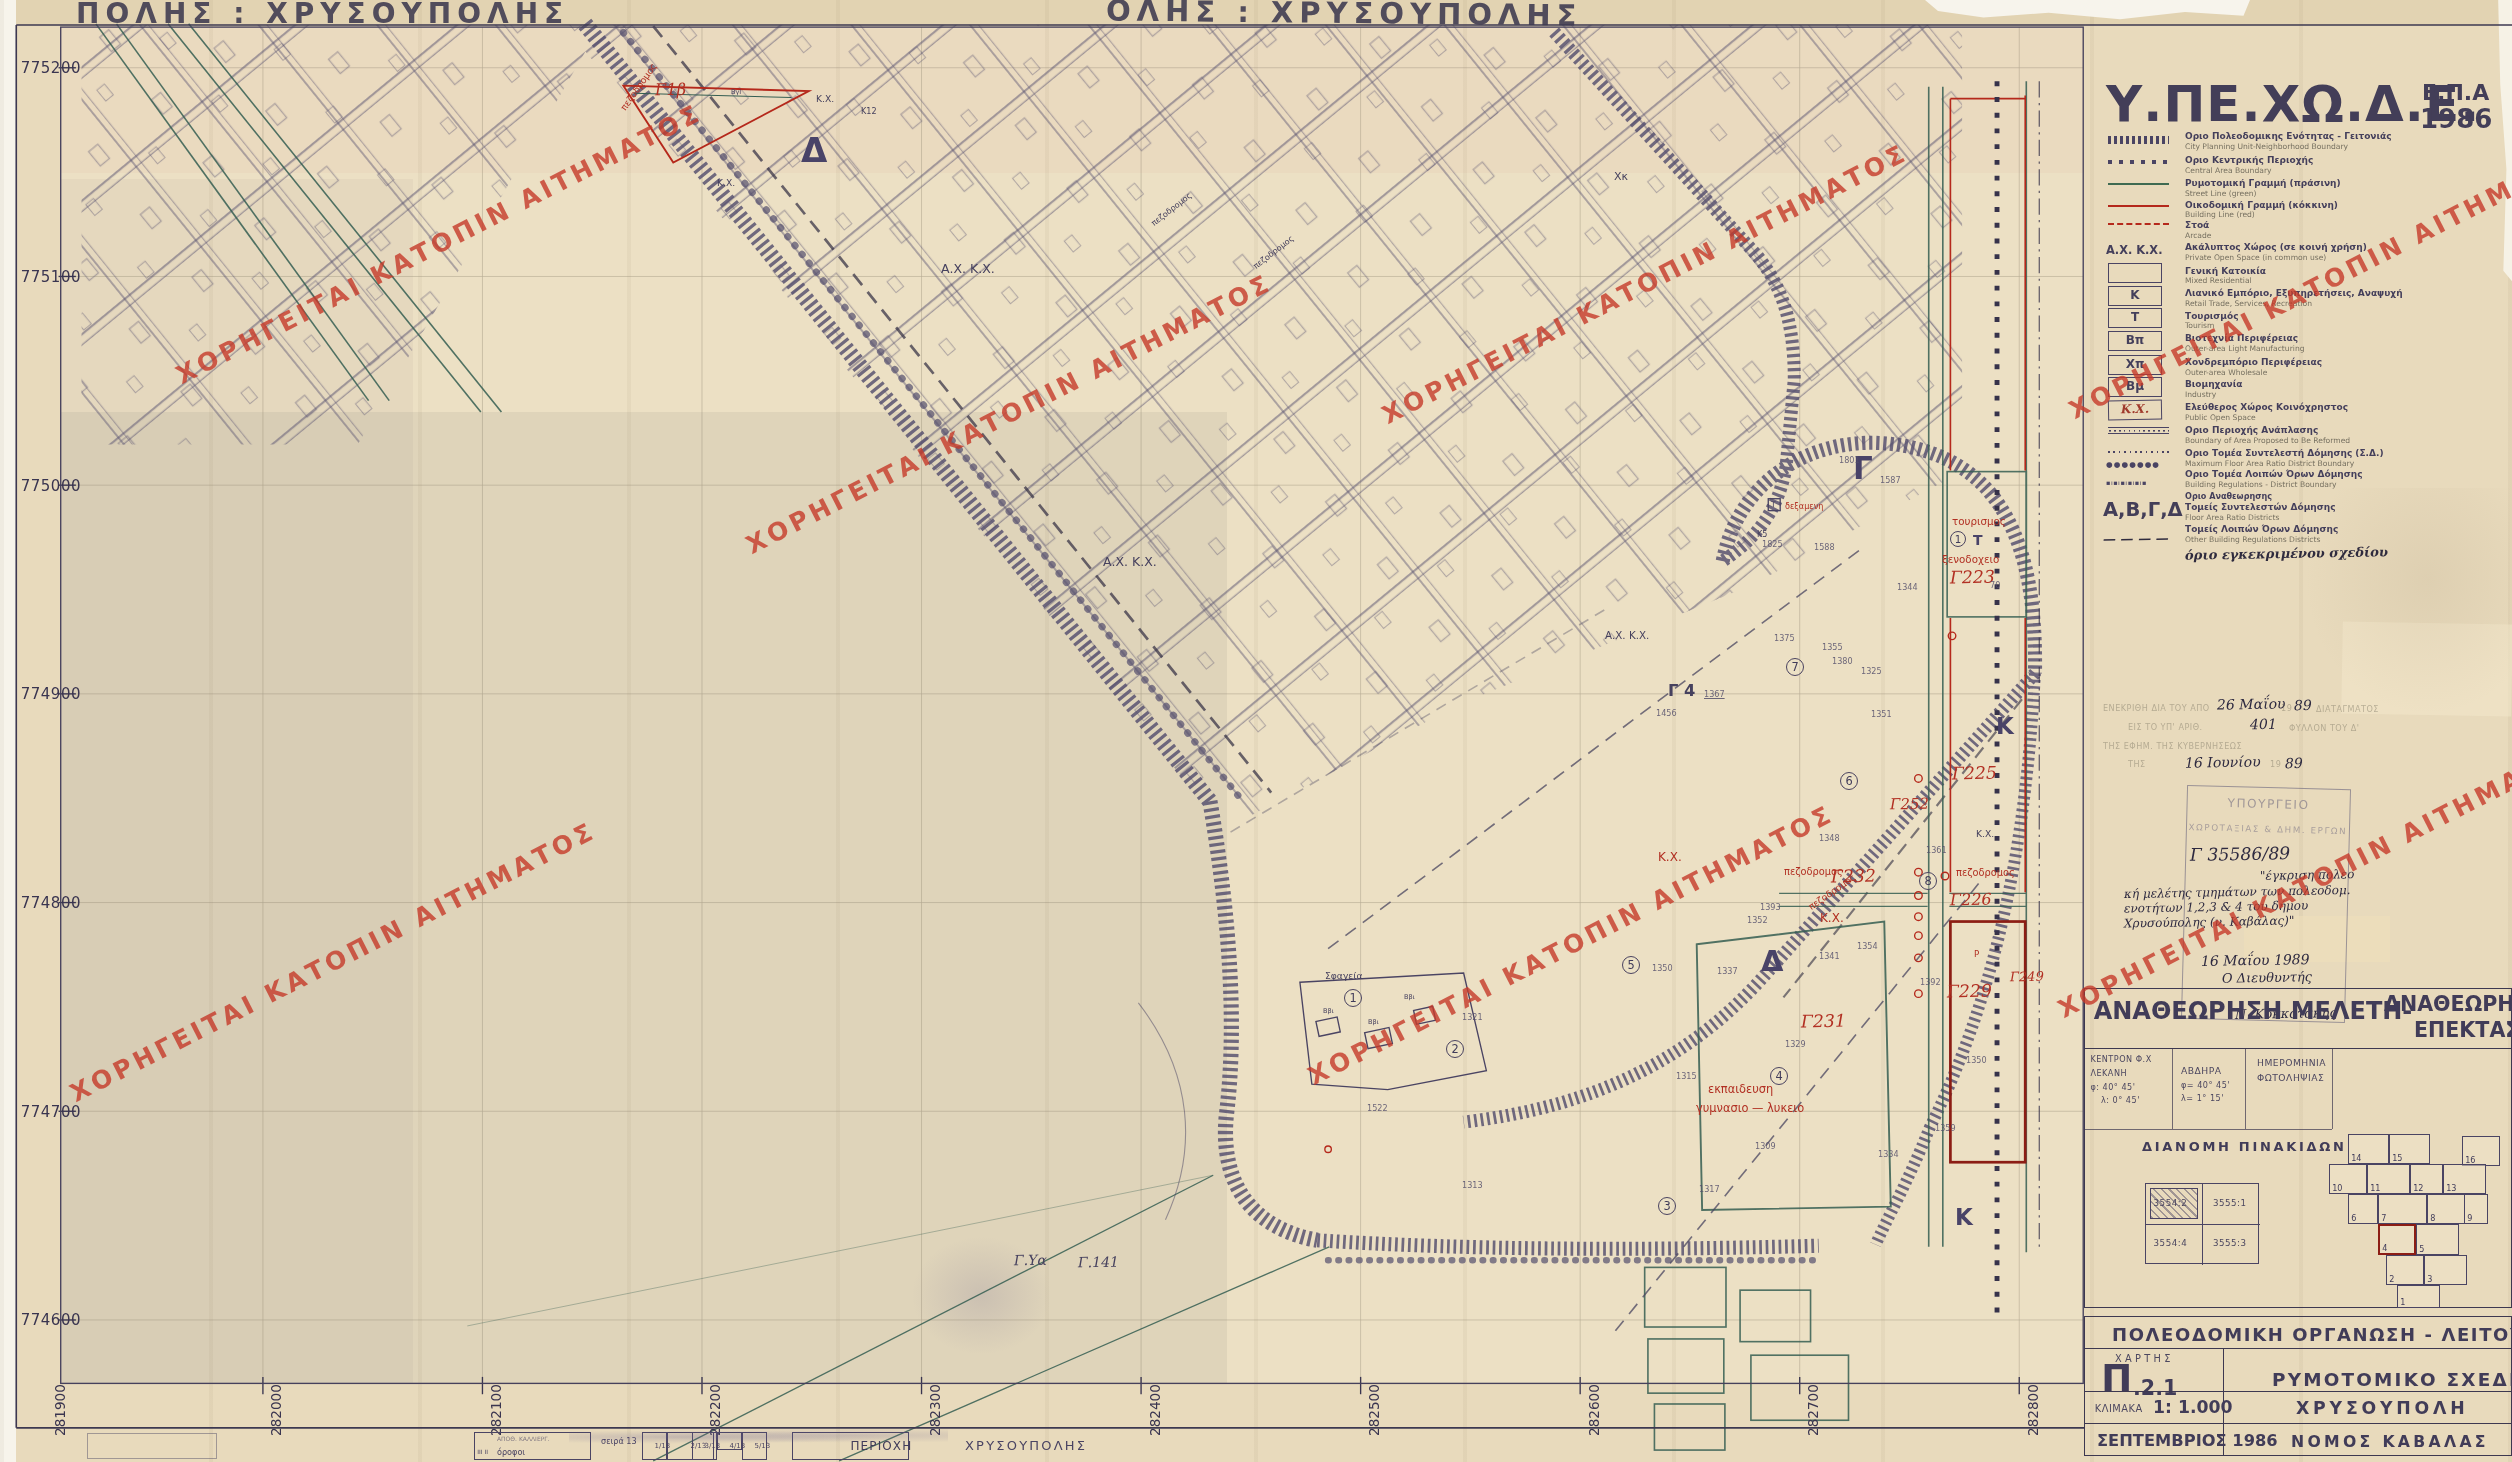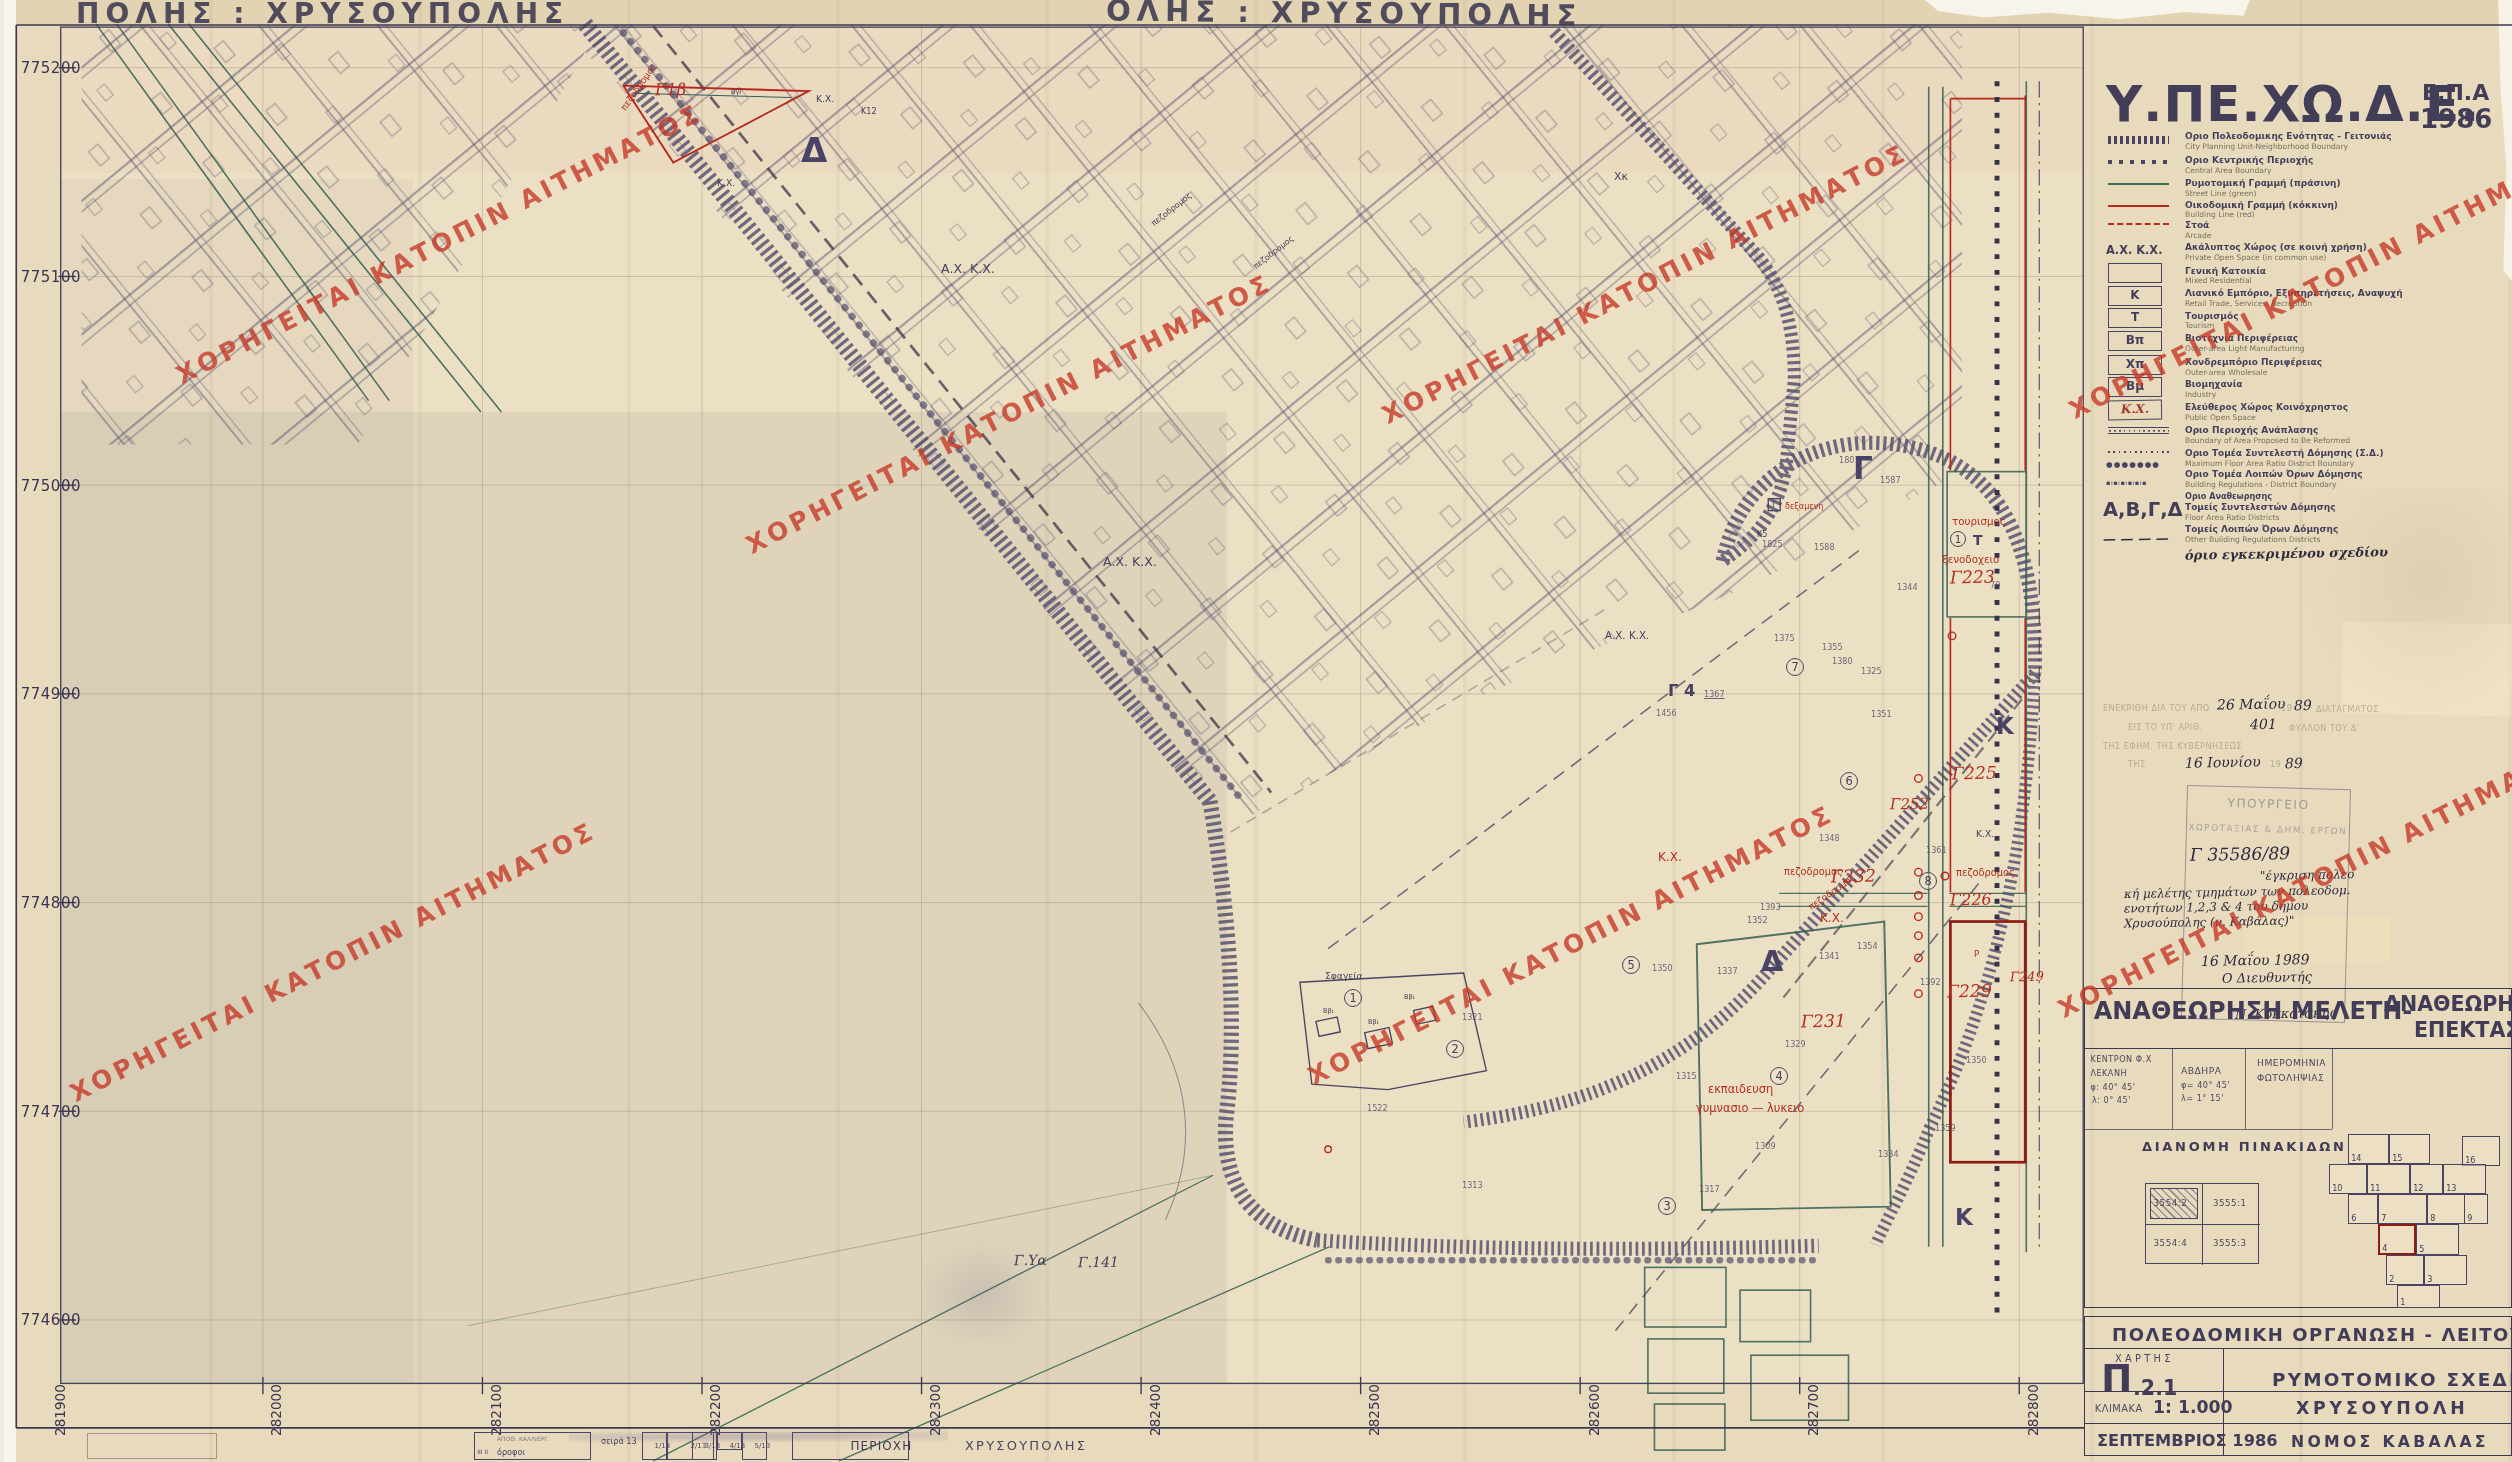--- a/index.html
+++ b/index.html
@@ -416,21 +416,21 @@
   <div class="ink hw" style="left:2235px;top:1006px;font-size:13px;">Ν. Κοκκοτάκης</div>
 
   <div style="left:2084px;top:988px;width:428px;height:320px;border:1.6px solid #3d3850;">
     <div class="pan-t" style="left:8.7px;top:7.6px;font-size:24px;">ΑΝΑΘΕΩΡΗΣΗ ΜΕΛΕΤΗ-</div>
     <div class="pan-t" style="left:299px;top:3.3px;font-size:20.6px;">ΑΝΑΘΕΩΡΗΣΗ</div>
     <div class="pan-t" style="left:329px;top:29px;font-size:20.6px;">ΕΠΕΚΤΑΣΗ</div>
     <div class="pline" style="left:0;top:59px;width:428px;height:1.4px;"></div>
     <div class="cell-sm" style="left:5.4px;top:65px;">ΚΕΝΤΡΟΝ Φ.Χ</div>
     <div class="cell-sm" style="left:5.4px;top:79px;">ΛΕΚΑΝΗ</div>
     <div class="cell-sm" style="left:5.4px;top:93px;">φ: 40° 45'</div>
-    <div class="cell-sm" style="left:7px;top:106px;">λ: 0° 45'</div>
+    <div class="cell-sm" style="left:16px;top:106px;">λ: 0° 45'</div>
     <div class="pline" style="left:87px;top:59px;width:0.8px;height:81px;opacity:.7;"></div>
     <div class="cell-sm" style="left:96px;top:76px;font-size:9.2px;">ΑΒΔΗΡΑ</div>
     <div class="cell-sm" style="left:96px;top:91px;">φ= 40° 45'</div>
     <div class="cell-sm" style="left:96px;top:104px;">λ= 1° 15'</div>
     <div class="pline" style="left:160px;top:59px;width:0.8px;height:81px;opacity:.7;"></div>
     <div class="cell-sm" style="left:172px;top:68px;font-size:9.2px;">ΗΜΕΡΟΜΗΝΙΑ</div>
     <div class="cell-sm" style="left:172px;top:83px;font-size:9.2px;">ΦΩΤΟΛΗΨΙΑΣ</div>
     <div class="pline" style="left:247px;top:59px;width:0.8px;height:81px;opacity:.7;"></div>
     <div class="pline" style="left:0;top:140px;width:247px;height:0.8px;opacity:.7;"></div>
     <div class="pan-t" style="left:57px;top:150px;font-size:13px;letter-spacing:2.7px;font-weight:600;">ΔΙΑΝΟΜΗ  ΠΙΝΑΚΙΔΩΝ</div>

